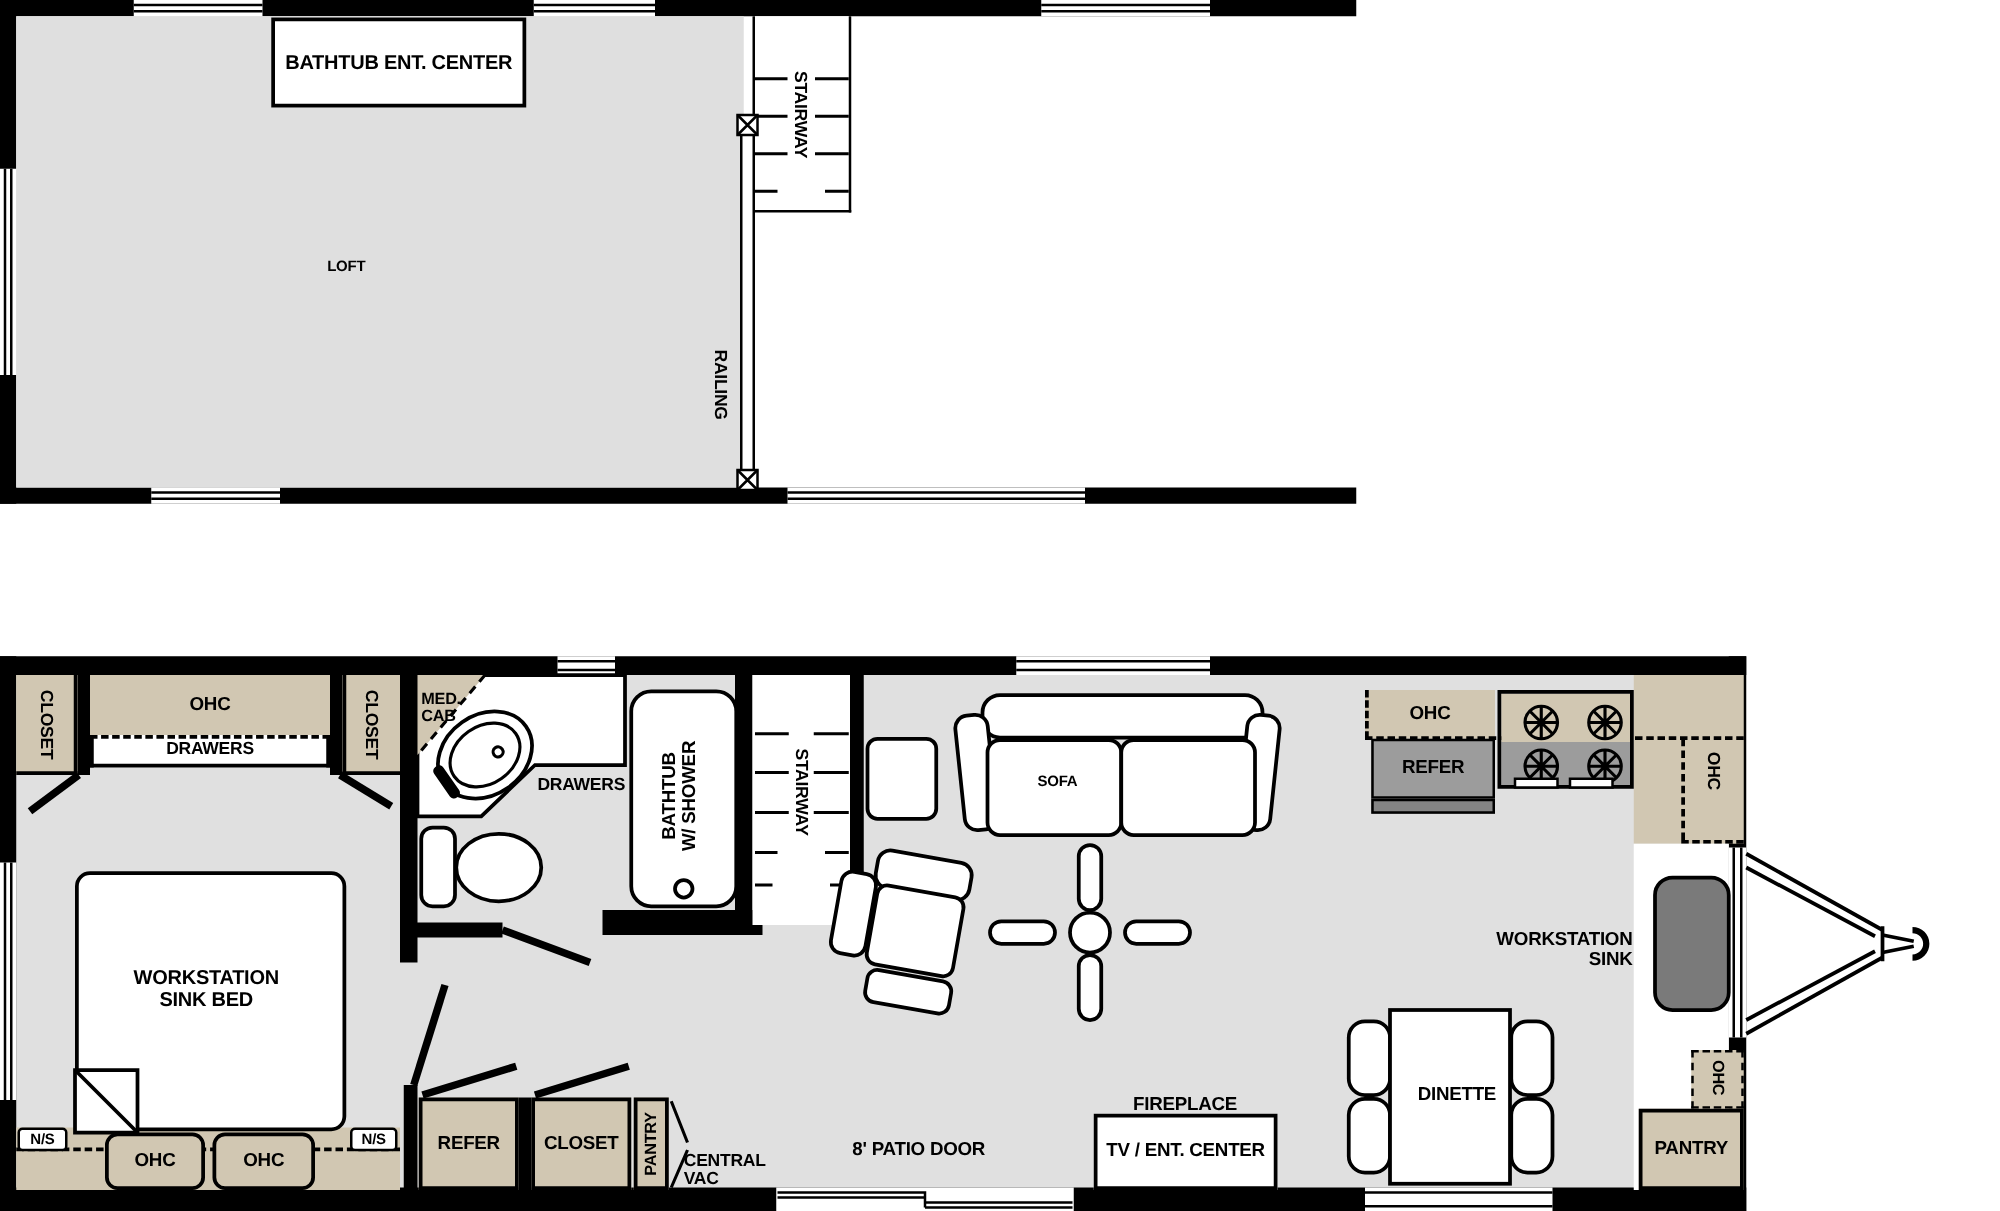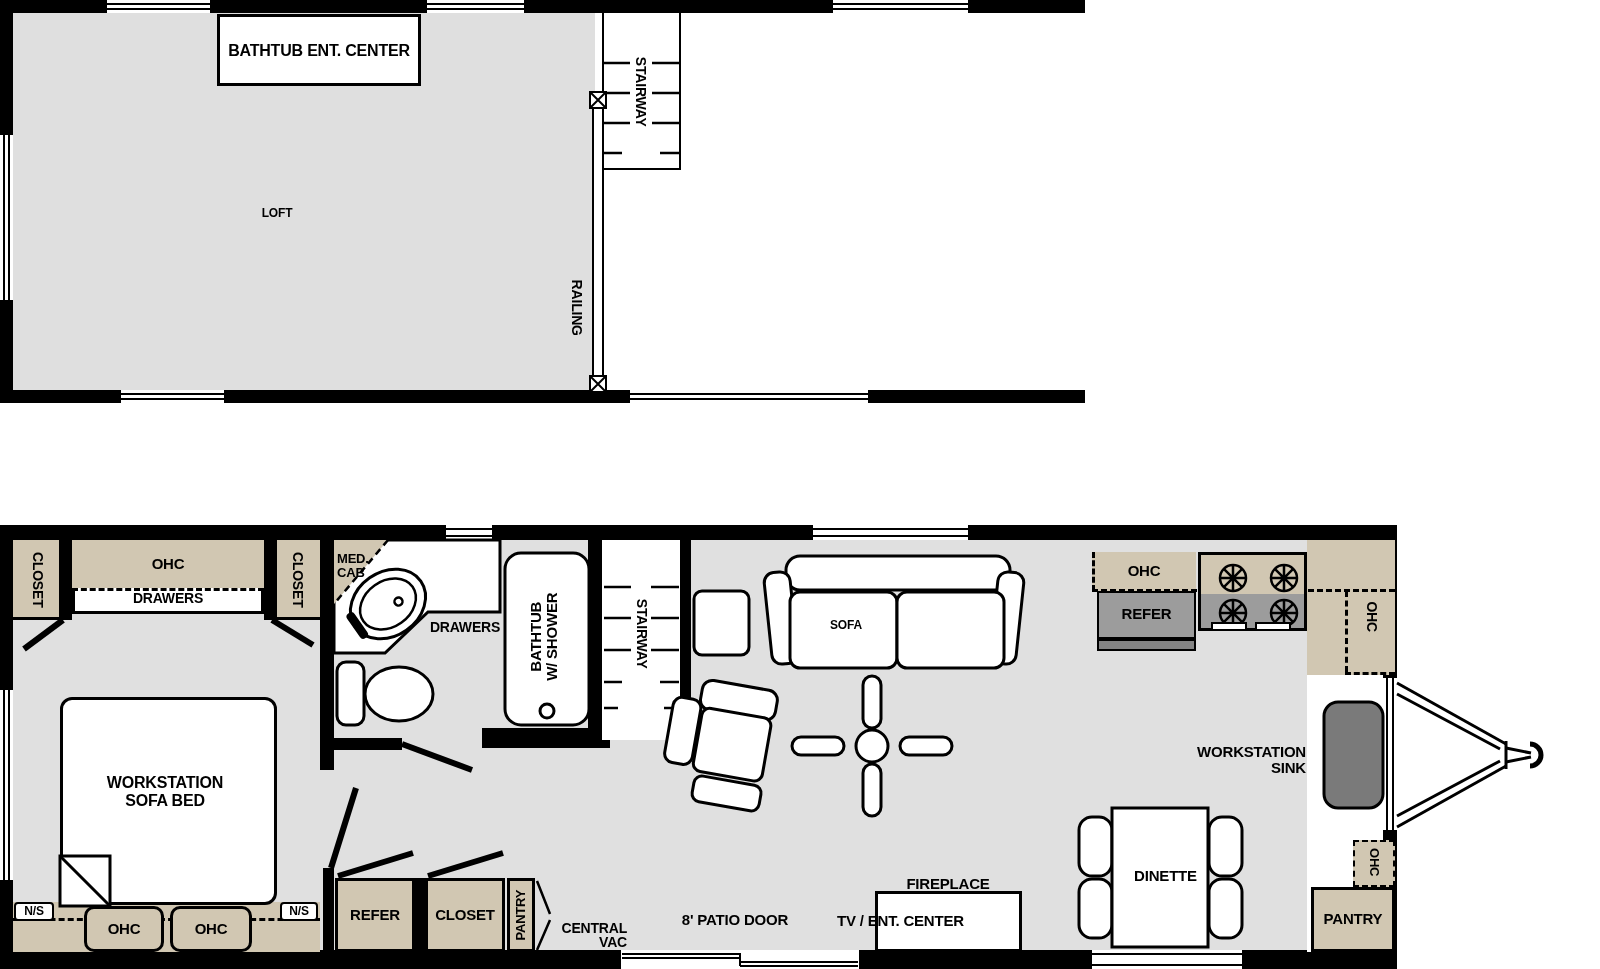--- a/index.html
+++ b/index.html
@@ -247,50 +247,50 @@
   <div class="lbl" style="left:227px;top:207px;width:100px;font-size:12px">LOFT</div>
   <div class="lbl vl rot90" style="left:570px;top:84px;font-size:14px">STAIRWAY</div>
   <div class="lbl vl rot90" style="left:506px;top:300px;font-size:14px">RAILING</div>
 
   <div class="lbl vl rot90" style="left:-33px;top:572px;font-size:14px">CLOSET</div>
   <div class="lbl" style="left:72px;top:556px;width:192px">OHC</div>
   <div class="lbl" style="left:72px;top:591px;width:192px;font-size:14px">DRAWERS</div>
   <div class="lbl vl rot90" style="left:227px;top:572px;font-size:14px">CLOSET</div>
   <div class="lbl" style="left:65px;top:774px;width:200px;font-size:16px">
     <span>WORKSTATION</span><br>
-    <span>SOFA BED</span>
+    <span>SINK BED</span>
   </div>
   <div class="lbl" style="left:14px;top:905px;width:40px;font-size:12px">N/S</div>
   <div class="lbl" style="left:280px;top:905px;width:38px;font-size:12px">N/S</div>
   <div class="lbl" style="left:84px;top:921px;width:80px">OHC</div>
   <div class="lbl" style="left:170px;top:921px;width:82px">OHC</div>
 
   <div class="lbl" style="left:337px;top:552px;width:60px;text-align:left;font-size:13px;line-height:1.05">
     <span>MED.</span><br>
     <span>CAB</span>
   </div>
   <div class="lbl" style="left:405px;top:620px;width:120px;font-size:14px">DRAWERS</div>
   <div class="lbl rotm90" style="left:459px;top:621px;width:170px;font-size:15px;line-height:1.05">
     <span>BATHTUB</span><br>
     <span>W/ SHOWER</span>
   </div>
   <div class="lbl vl rot90" style="left:571px;top:626px;font-size:14px">STAIRWAY</div>
 
   <div class="lbl" style="left:335px;top:907px;width:80px">REFER</div>
   <div class="lbl" style="left:425px;top:907px;width:80px">CLOSET</div>
   <div class="lbl vl rotm90" style="left:451px;top:908px;font-size:13px">PANTRY</div>
-  <div class="lbl" style="left:547px;top:921px;width:80px;text-align:right;font-size:14px;line-height:1.0">
+  <div class="lbl" style="left:547px;top:921px;width:80px;text-align:left;font-size:14px;line-height:1.0">
     <span>CENTRAL</span><br>
     <span>VAC</span>
   </div>
 
   <div class="lbl" style="left:796px;top:619px;width:100px;font-size:12px">SOFA</div>
   <div class="lbl" style="left:655px;top:912px;width:160px">8' PATIO DOOR</div>
   <div class="lbl" style="left:868px;top:876px;width:160px">FIREPLACE</div>
-  <div class="lbl" style="left:827px;top:913px;width:147px">TV / ENT. CENTER</div>
+  <div class="lbl" style="left:875px;top:913px;width:147px">TV / ENT. CENTER</div>
 
   <div class="lbl" style="left:1092px;top:563px;width:104px">OHC</div>
   <div class="lbl" style="left:1097px;top:606px;width:99px">REFER</div>
   <div class="lbl vl rot90" style="left:1301px;top:609px;font-size:14px">OHC</div>
   <div class="lbl" style="left:1126px;top:744px;width:180px;text-align:right;line-height:1.05">
     <span>WORKSTATION</span><br>
     <span>SINK</span>
   </div>
   <div class="lbl" style="left:1112px;top:868px;width:107px">DINETTE</div>
   <div class="lbl vl rot90" style="left:1304px;top:855px;font-size:13px">OHC</div>

